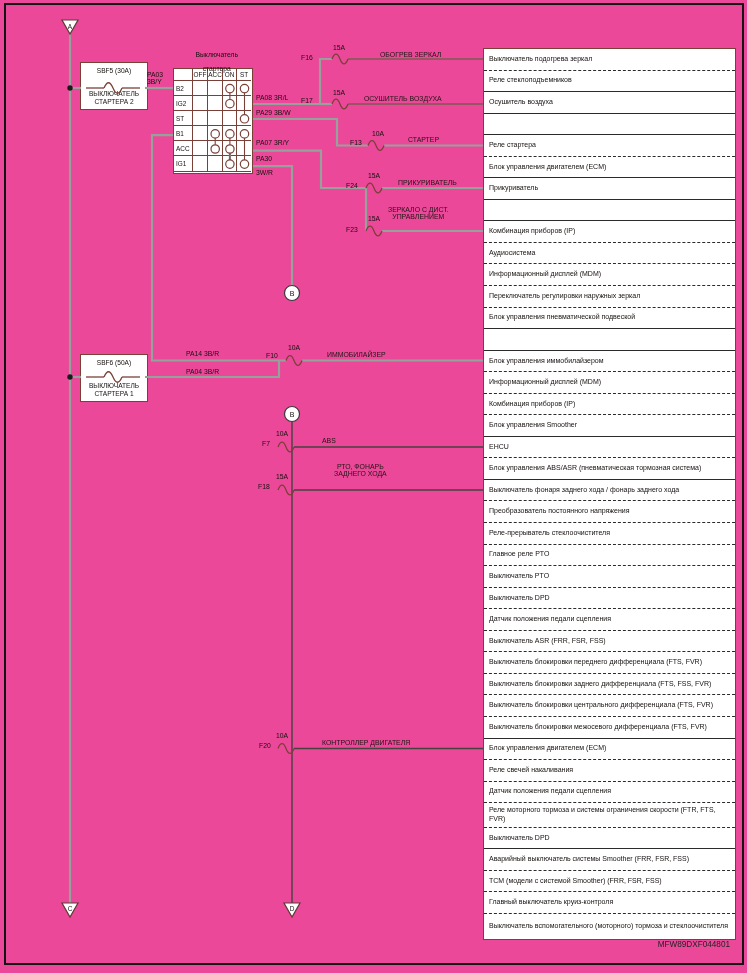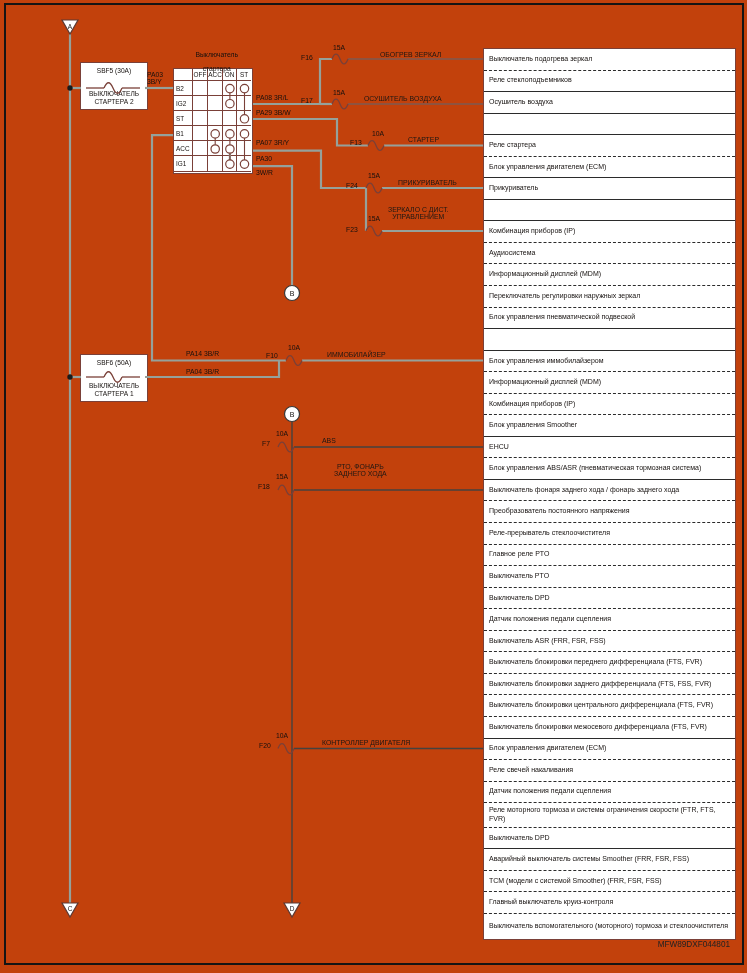--- a/index.html
+++ b/index.html
@@ -1,16 +1,16 @@
 <!DOCTYPE html>
 <html><head>
 <meta charset="utf-8">
 <style>
   html,body{margin:0;padding:0;background:#fff;}
-  .page{position:relative;width:747px;height:973px;background:#c2410c;overflow:hidden;
+  .page{position:relative;width:747px;height:973px;background:#ec4899;overflow:hidden;
         font-family:"Liberation Sans",sans-serif;}
   .frame{position:absolute;left:4px;top:3px;width:736px;height:958px;border:2px solid #141414;}
   .wires{position:absolute;left:0;top:0;z-index:2;pointer-events:none;}
   .lab{position:absolute;font-size:6.8px;line-height:1.05;white-space:pre;color:#15100e;z-index:3;}
   .cl{font-size:6.9px;color:#1c1714;}
   .sbf{position:absolute;width:66px;height:46px;border:1.3px solid #7a4038;background:#fff;z-index:1;
        text-align:center;font-size:6.6px;color:#15100e;}
   .sbf .ttl{margin-top:4px;}
   .sbf .nm{position:absolute;left:0;right:0;bottom:3px;line-height:1.2;}
   .swtbl{position:absolute;left:173px;top:68px;width:80px;height:106px;border:1.3px solid #7a4038;

